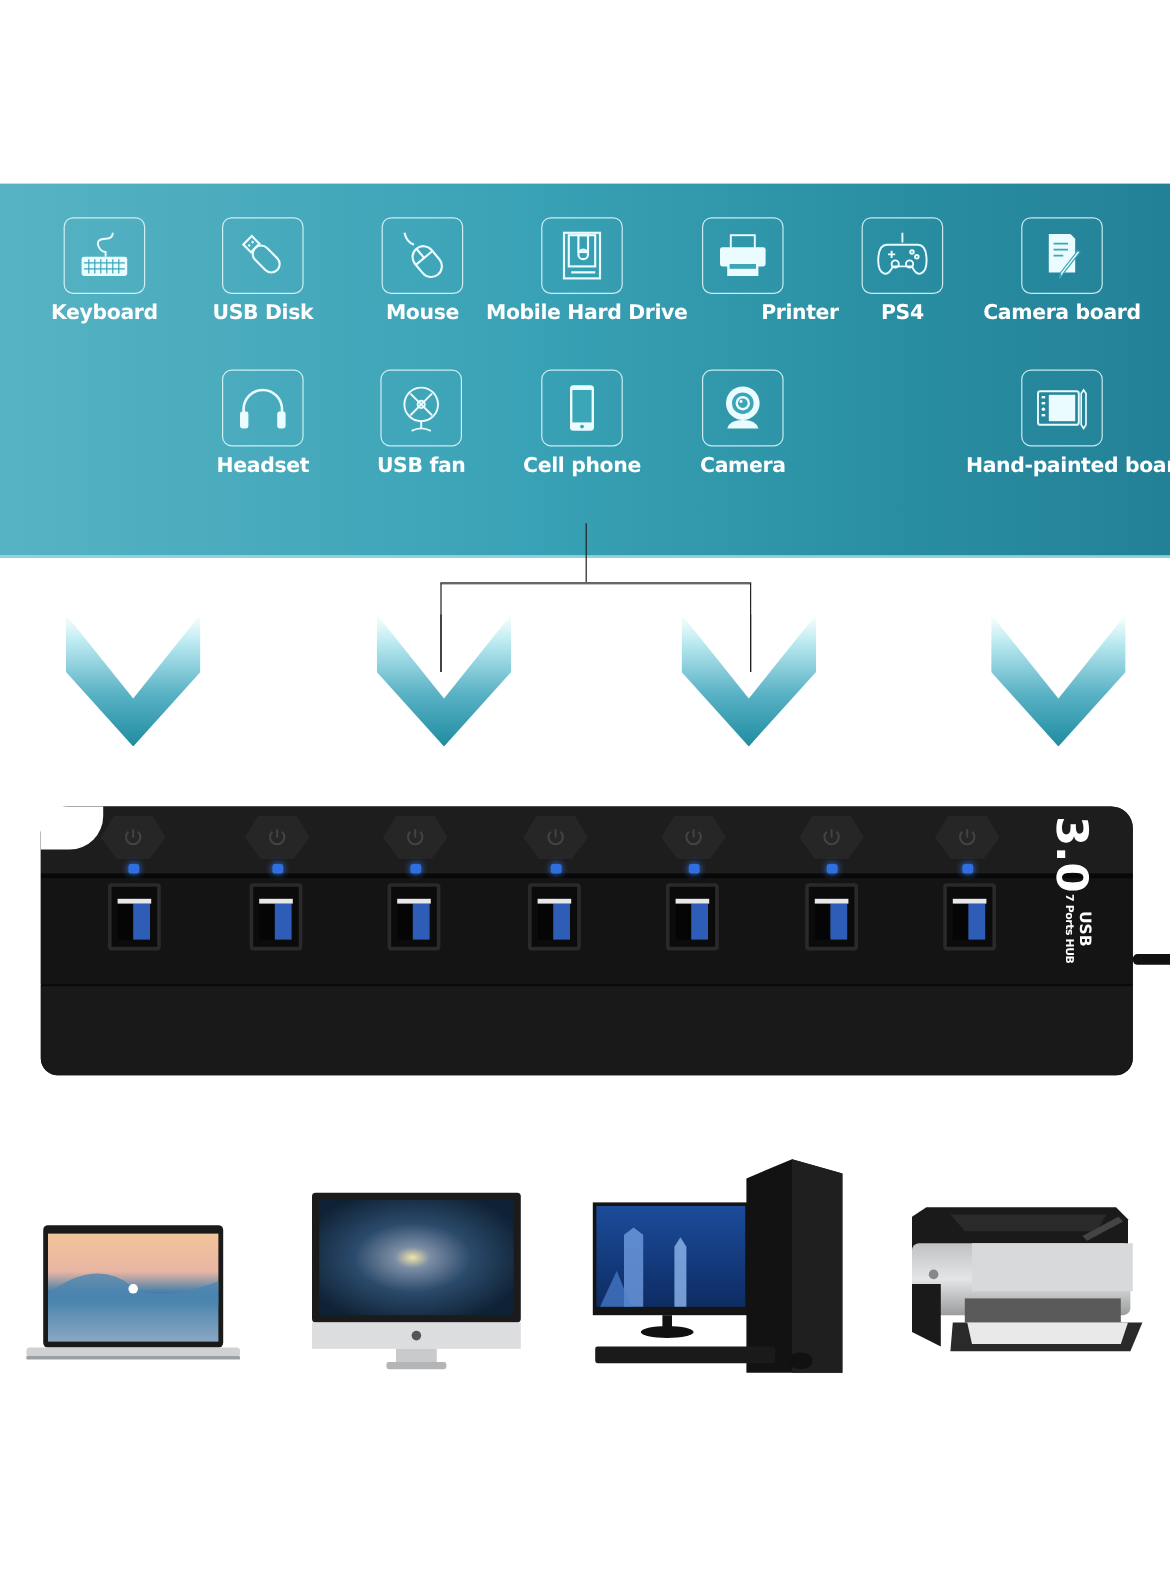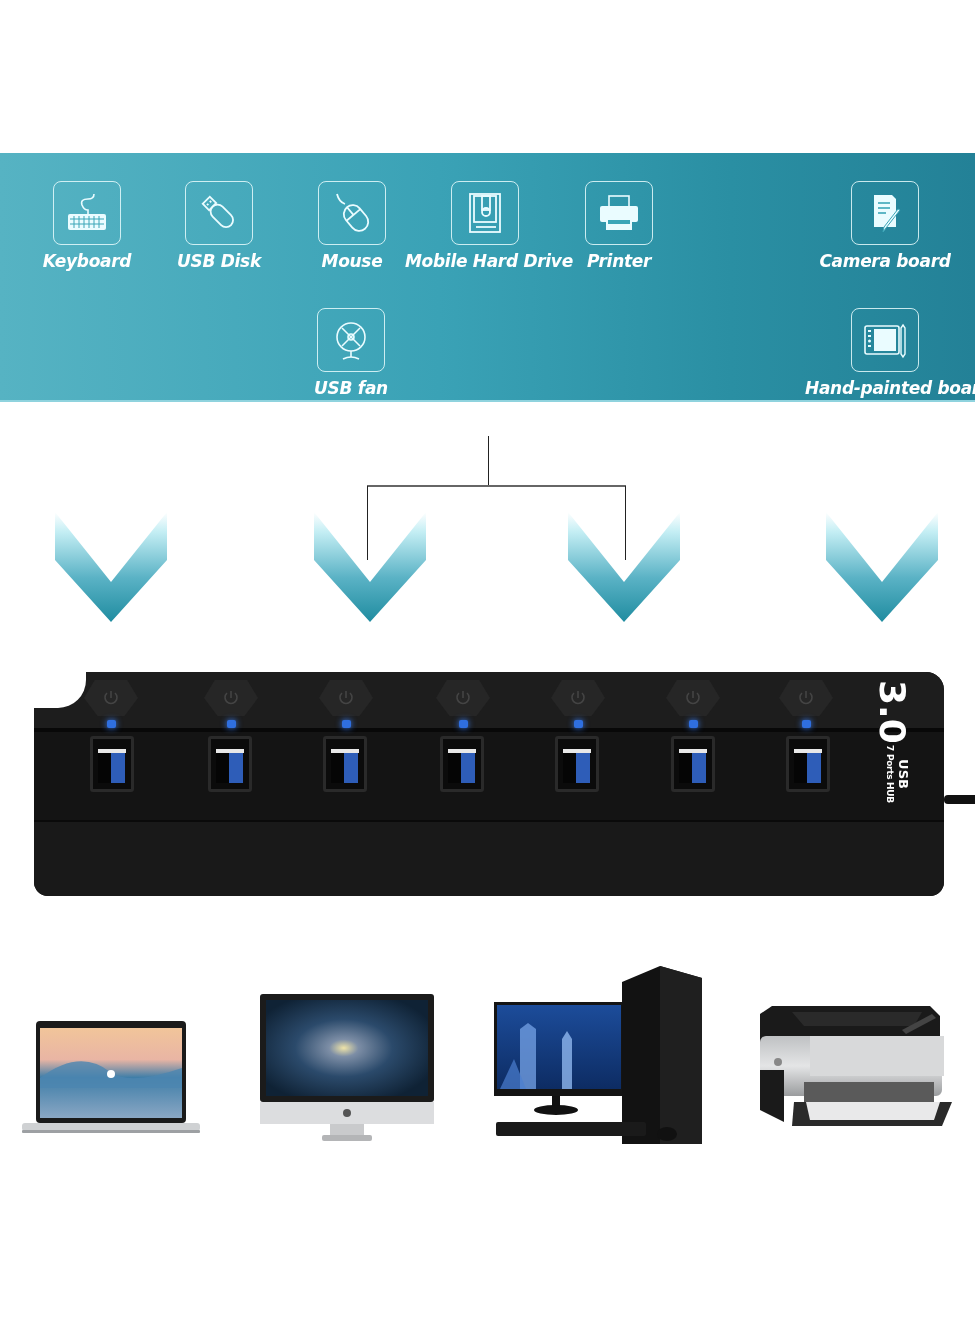--- a/index.html
+++ b/index.html
@@ -1,24 +1,23 @@
 <!DOCTYPE html>
 <html><head>
 <meta charset="utf-8">
 <style>
   * { box-sizing: border-box; margin: 0; padding: 0; }
   html, body { width: 975px; height: 1329px; background: #ffffff; overflow: hidden; }
   body { position: relative; font-family: "DejaVu Sans", sans-serif; }
 
   
   .banner {
-    position: absolute; left: 0; top: 153px; width: 975px; height: 249px;
+    position: absolute; left: 0; top: 153px; width: 975px; height: 312px;
     background: linear-gradient(90deg, #56b3c3 0%, #3aa2b6 45%, #2a8fa3 75%, #238197 100%);
     border-bottom: 2px solid #8fd3de;
-    font-style: italic;
   }
   .tile {
     position: absolute; width: 160px; text-align: center;
   }
   .tile-box {
     width: 68px; height: 64px; margin: 0 auto;
     border: 1.6px solid rgba(230,250,252,0.85); border-radius: 8px;
     display: flex; align-items: center; justify-content: center;
   }
   .tile-box svg { width: 46px; height: 46px; }
@@ -163,65 +162,112 @@
         <rect x="8" y="4" width="30" height="38"></rect>
         <rect x="12" y="6" width="22" height="26"></rect>
         <rect x="20" y="6" width="8" height="14"></rect>
         <circle cx="24" cy="22" r="4"></circle>
         <line x1="14" y1="37" x2="34" y2="37"></line>
       </svg>
     </div>
     <div class="tile-label">Mobile Hard Drive</div>
   </div>
 
-  <div class="tile" style="left:539px; top:28px;">
+  <div class="tile" style="left:539px; top:28px;text-align:right;">
     <div class="tile-box">
       <svg viewBox="0 0 46 46">
         <rect x="13" y="6" width="20" height="12" fill="none" stroke="#eafcff" stroke-width="1.6"></rect>
         <rect x="4" y="16" width="38" height="16" rx="2" fill="#eafcff"></rect>
         <rect x="10" y="30" width="26" height="10" fill="#eafcff"></rect>
         <rect x="12" y="30" width="22" height="4" fill="#3ba6b8"></rect>
       </svg>
     </div>
     <div class="tile-label">Printer</div>
   </div>
 
+  <div class="tile" style="left:672px; top:28px;">
+    <div class="tile-box">
+      <svg viewBox="0 0 46 46" fill="none" stroke="#eafcff" stroke-width="1.6">
+        <line x1="23" y1="4" x2="23" y2="12"></line>
+        <path d="M10 14 h26 q6 0 7 10 q1 12 -5 14 q-4 1 -7 -6 h-16 q-3 7 -7 6 q-6 -2 -5 -14 q1 -10 7 -10z"></path>
+        <path d="M11 22 h6 M14 19 v6"></path>
+        <circle cx="31" cy="20" r="1.5"></circle>
+          <circle cx="35" cy="24" r="1.5"></circle>
+        <circle cx="17" cy="30" r="3"></circle>
+          <circle cx="29" cy="30" r="3"></circle>
+      </svg>
+    </div>
+    <div class="tile-label">PS4</div>
+  </div>
 
   <div class="tile" style="left:805px; top:28px;">
     <div class="tile-box">
       <svg viewBox="0 0 46 46">
         <path d="M12 5 h18 l4 4 v28 h-22z" fill="#eafcff"></path>
         <g stroke="#3ba6b8" stroke-width="1.6">
           <line x1="16" y1="13" x2="28" y2="13"></line>
             <line x1="16" y1="18" x2="28" y2="18"></line>
           <line x1="16" y1="23" x2="24" y2="23"></line>
         </g>
         <path d="M38 20 l-14 18 l-3 4 l1 -5 l14 -18z" fill="#eafcff" stroke="#3ba6b8" stroke-width="1"></path>
       </svg>
     </div>
     <div class="tile-label">Camera board</div>
   </div>
 
 
+  <div class="tile" style="left:139px; top:155px;">
+    <div class="tile-box">
+      <svg viewBox="0 0 46 46">
+        <path d="M7 32 v-8 a16 16 0 0 1 32 0 v8" fill="none" stroke="#eafcff" stroke-width="2.2"></path>
+        <rect x="4" y="26" width="7" height="14" rx="2" fill="#eafcff"></rect>
+        <rect x="35" y="26" width="7" height="14" rx="2" fill="#eafcff"></rect>
+      </svg>
+    </div>
+    <div class="tile-label">Headset</div>
+  </div>
 
   <div class="tile" style="left:271px; top:155px;">
     <div class="tile-box">
       <svg viewBox="0 0 46 46" fill="none" stroke="#eafcff" stroke-width="1.6">
         <circle cx="23" cy="20" r="14"></circle>
         <circle cx="23" cy="20" r="3"></circle>
         <line x1="14" y1="11" x2="32" y2="29"></line>
           <line x1="32" y1="11" x2="14" y2="29"></line>
         <line x1="23" y1="34" x2="23" y2="40"></line>
           <path d="M15 42 q8 -4 16 0"></path>
       </svg>
     </div>
     <div class="tile-label">USB fan</div>
   </div>
 
-
+  <div class="tile" style="left:405px; top:155px;">
+    <div class="tile-box">
+      <svg viewBox="0 0 46 46">
+        <rect x="13" y="4" width="20" height="38" rx="3" fill="#eafcff"></rect>
+        <rect x="15" y="8" width="16" height="27" fill="#3ba6b8"></rect>
+        <circle cx="23" cy="38.5" r="1.6" fill="#3ba6b8"></circle>
+      </svg>
+    </div>
+    <div class="tile-label">Cell phone</div>
+  </div>
+
+  <div class="tile" style="left:539px; top:155px;">
+    <div class="tile-box">
+      <svg viewBox="0 0 46 46">
+        <circle cx="23" cy="19" r="14" fill="#eafcff"></circle>
+        <circle cx="23" cy="19" r="9" fill="#3ba6b8"></circle>
+        <circle cx="23" cy="19" r="6" fill="#eafcff"></circle>
+        <circle cx="23" cy="19" r="4" fill="#3ba6b8"></circle>
+        <circle cx="21.5" cy="17.5" r="1.3" fill="#eafcff"></circle>
+        <path d="M10 40 q2 -7 13 -7 q11 0 13 7z" fill="#eafcff"></path>
+      </svg>
+    </div>
+    <div class="tile-label">Camera</div>
+  </div>
 
 
   <div class="tile" style="left:805px; top:155px;">
     <div class="tile-box">
       <svg viewBox="0 0 46 46">
         <rect x="3" y="9" width="34" height="28" rx="2" fill="none" stroke="#eafcff" stroke-width="1.6"></rect>
         <rect x="12" y="12" width="22" height="22" fill="#eafcff"></rect>
         <g fill="#eafcff">
             <rect x="6" y="13" width="3" height="2"></rect>
             <rect x="6" y="18" width="3" height="2"></rect>

